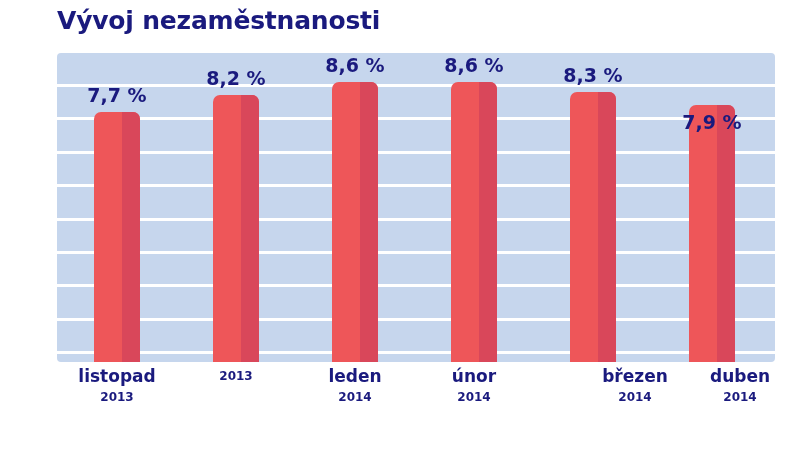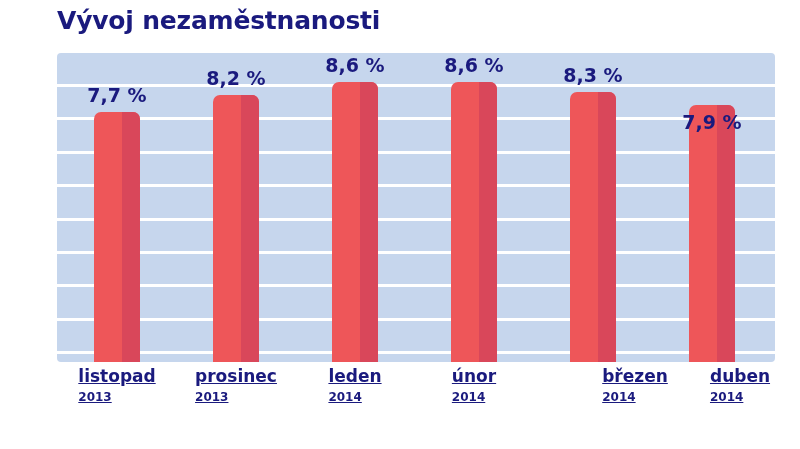--- a/index.html
+++ b/index.html
@@ -90,24 +90,24 @@
     font-weight: bold;
     color: #1a1a7e;
     white-space: nowrap;
     text-align: center;
     transform: translateX(-50%);
   }
 
   
   .cat-label {
     position: absolute;
+    text-align: center;
     transform: translateX(-50%);
     white-space: nowrap;
     color: #1a1a7e;
-    text-decoration: underline;
   }
   .cat-month {
     font-size: 17px;
     font-weight: bold;
     line-height: 21px;
   }
   .cat-year {
     font-size: 12px;
     font-weight: bold;
     line-height: 21px;
@@ -161,21 +161,20 @@
       <div class="value-label" style="left: 474px; top: 54.2737px;">8,6 %</div>
       <div class="value-label" style="left: 593px; top: 64.0316px;">8,3 %</div>
       <div class="value-label" style="left: 712px; top: 77.0421px; margin-top: 34px;">7,9 %</div>
     </div>
   <div id="cat-labels">
       <div class="cat-label" style="left: 117px; top: 366px;">
         <div class="cat-month">listopad</div>
         <div class="cat-year">2013</div>
       </div>
       <div class="cat-label" style="left: 236px; top: 366px;">
-        <div class="cat-month">prosinec</div>
         <div class="cat-year">2013</div>
       </div>
       <div class="cat-label" style="left: 355px; top: 366px;">
         <div class="cat-month">leden</div>
         <div class="cat-year">2014</div>
       </div>
       <div class="cat-label" style="left: 474px; top: 366px;">
         <div class="cat-month">únor</div>
         <div class="cat-year">2014</div>
       </div>

